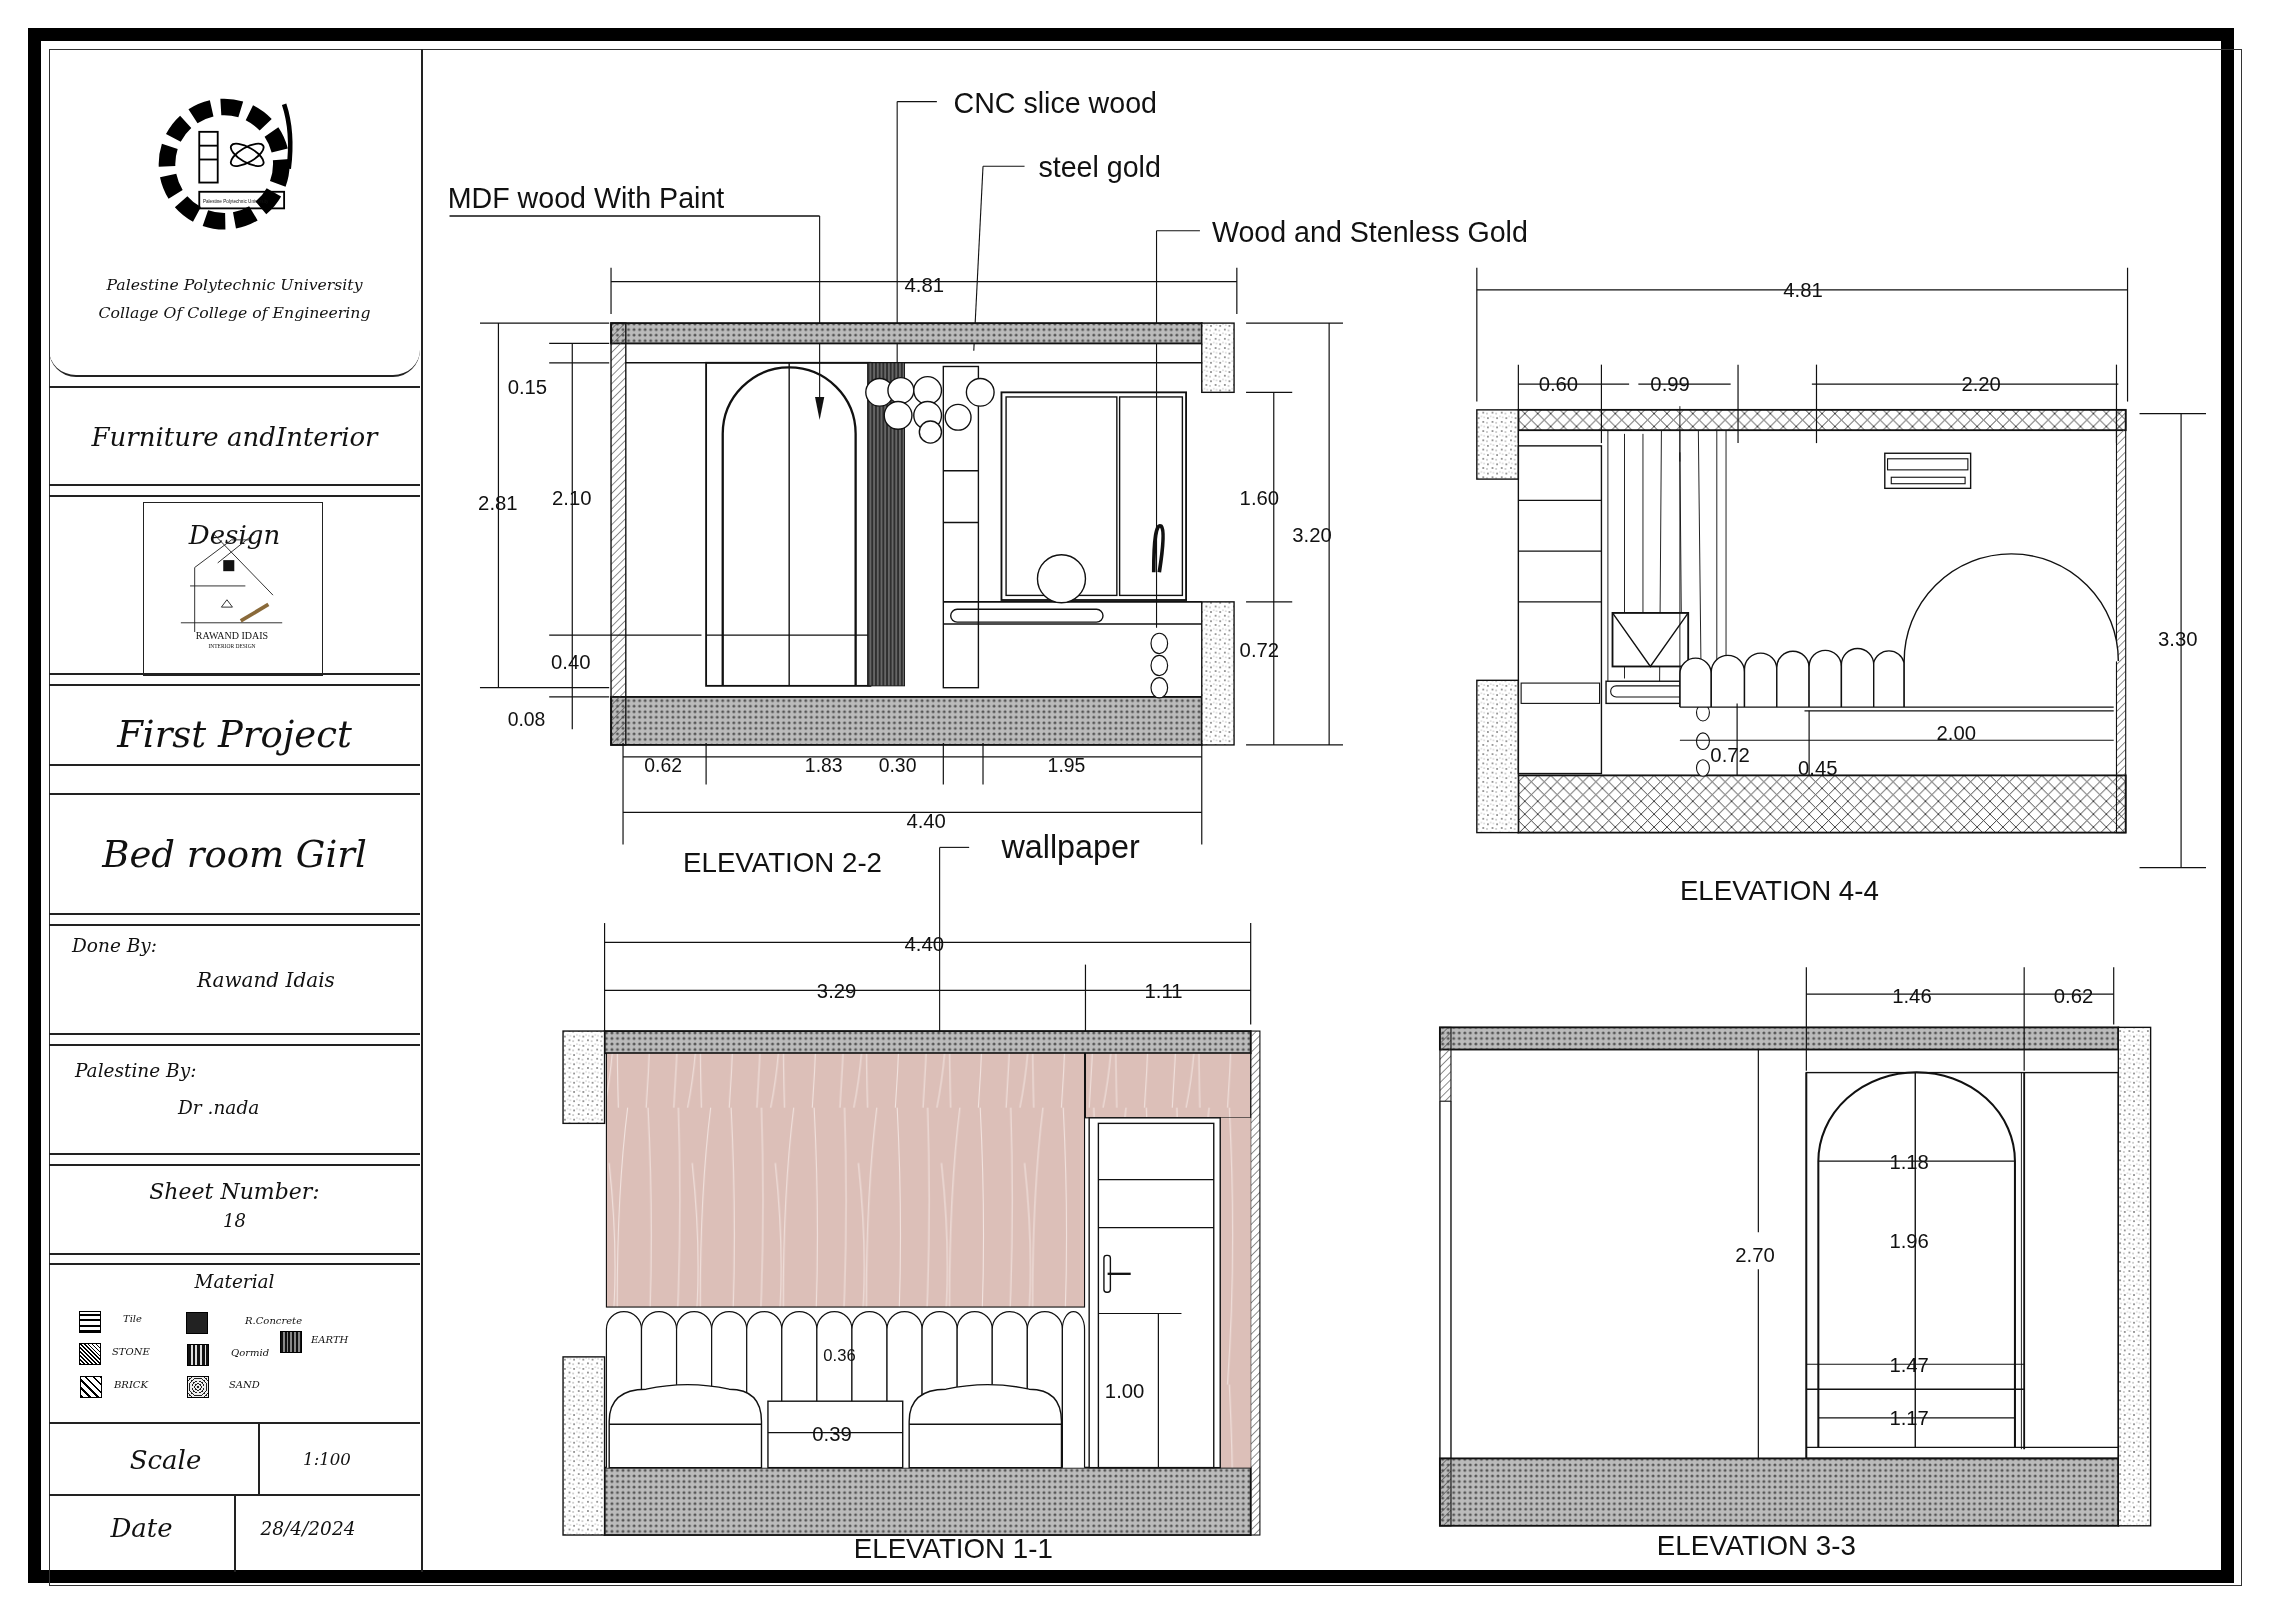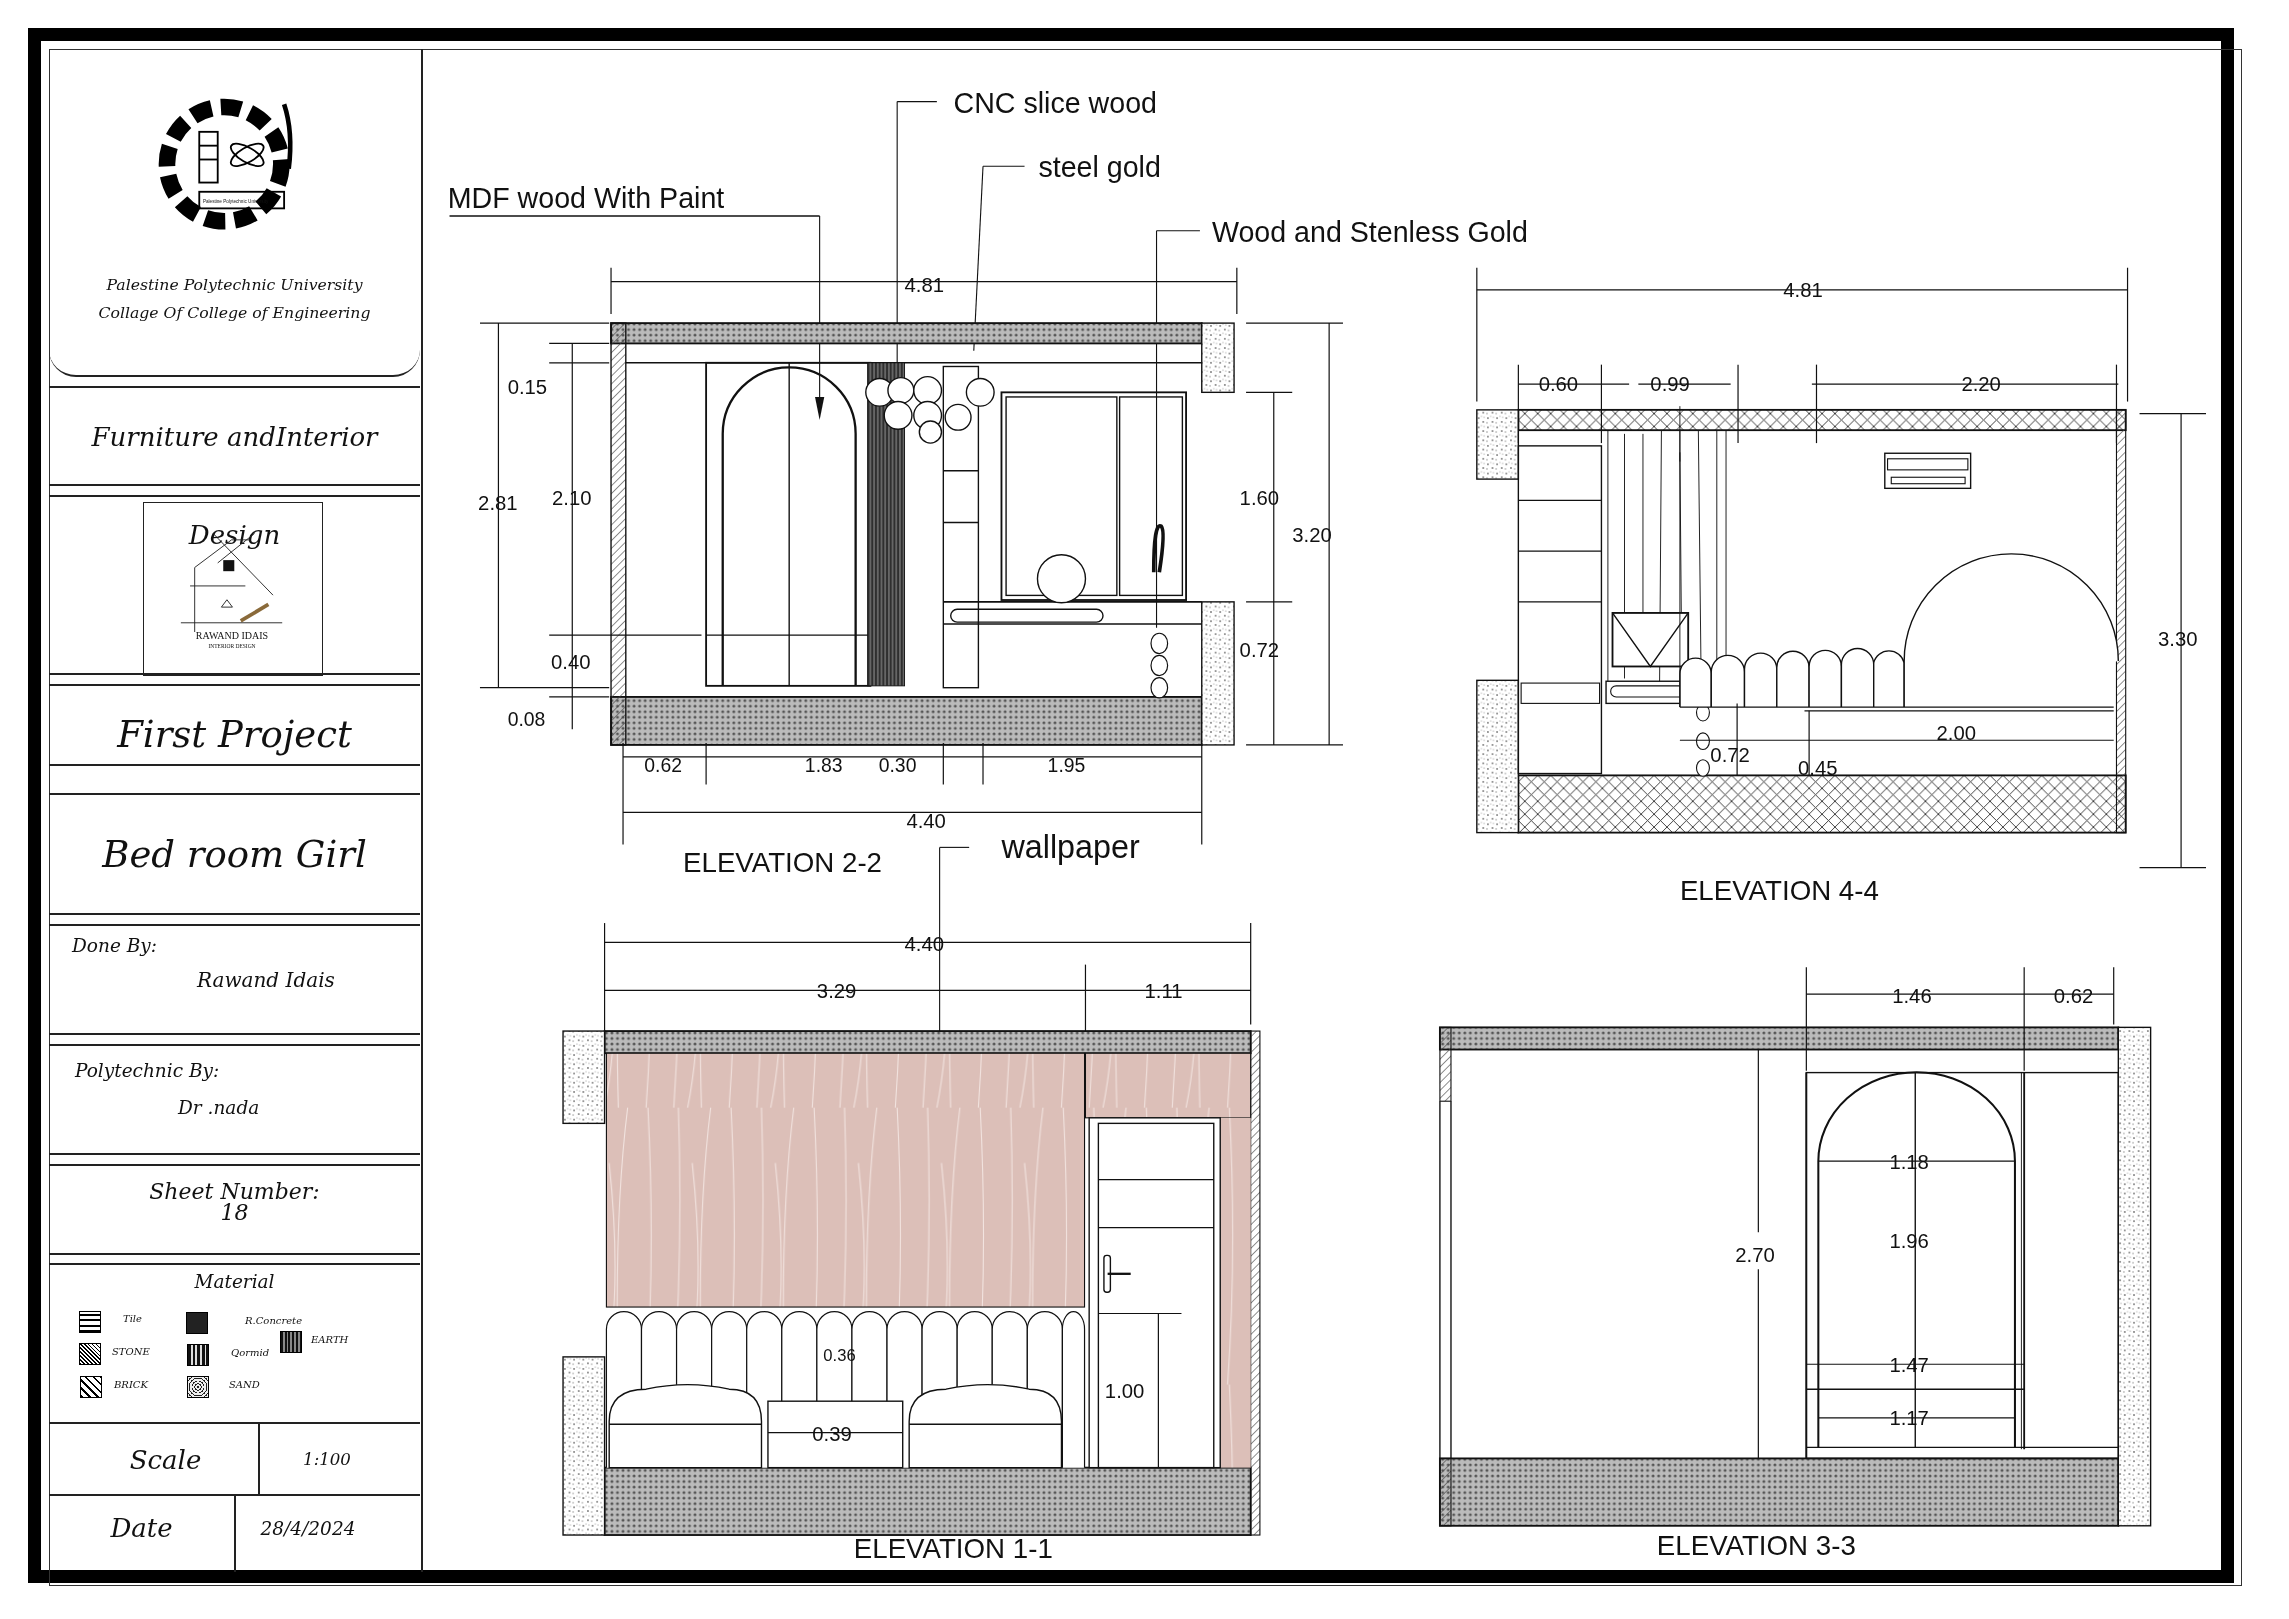--- a/index.html
+++ b/index.html
@@ -67,27 +67,27 @@
   <div class="tb-gap" style="top:735px;"></div>
   <div class="tb-cell center script" style="top:746px;height:120px;font-size:37px;line-height:120px;">Bed room Girl</div>
   <div class="tb-gap" style="top:866px;"></div>
 
   <div class="tb-cell script" style="top:877px;height:109px;">
     <div class="abs" style="left:23px;top:9.2px;font-size:18.5px;">Done By:</div>
     <div class="abs" style="left:148px;top:42px;font-size:20px;">Rawand Idais</div>
   </div>
   <div class="tb-gap" style="top:986px;"></div>
   <div class="tb-cell script" style="top:997px;height:109px;">
-    <div class="abs" style="left:26px;top:14px;font-size:18.5px;">Polytechnic By:</div>
+    <div class="abs" style="left:26px;top:14px;font-size:18.5px;">Palestine By:</div>
     <div class="abs" style="left:129px;top:51px;font-size:18.5px;">Dr .nada</div>
   </div>
   <div class="tb-gap" style="top:1106px;"></div>
   <div class="tb-cell center script" style="top:1117px;height:89px;">
     <div style="font-size:22px;margin-top:13px;">Sheet Number:</div>
-    <div style="font-size:22px;line-height:18.5px;">18</div>
+    <div style="font-size:18px;line-height:18.5px;margin-top:8px;">18</div>
   </div>
   <div class="tb-gap" style="top:1205px;"></div>
 
   <div class="tb-cell" style="top:1216px;height:159px;">
     <div class="abs center script" style="left:0;width:371px;top:5.5px;font-size:18.5px;">Material</div>
     <div class="mat-swatch" style="left:30px;top:46px;background:repeating-linear-gradient(0deg,#000 0 1.8px,#fff 1.8px 5.5px),#fff;"></div>
     <div class="mat-label" style="left:74px;top:48px;">Tile</div>
     <div class="mat-swatch" style="left:30px;top:78px;background:repeating-linear-gradient(45deg,#000 0 0.9px,#fff 0.9px 2.8px);"></div>
     <div class="mat-label" style="left:63px;top:81px;">STONE</div>
     <div class="mat-swatch" style="left:31px;top:111px;background:repeating-linear-gradient(45deg,#000 0 1.8px,#fff 1.8px 5.5px);"></div>

